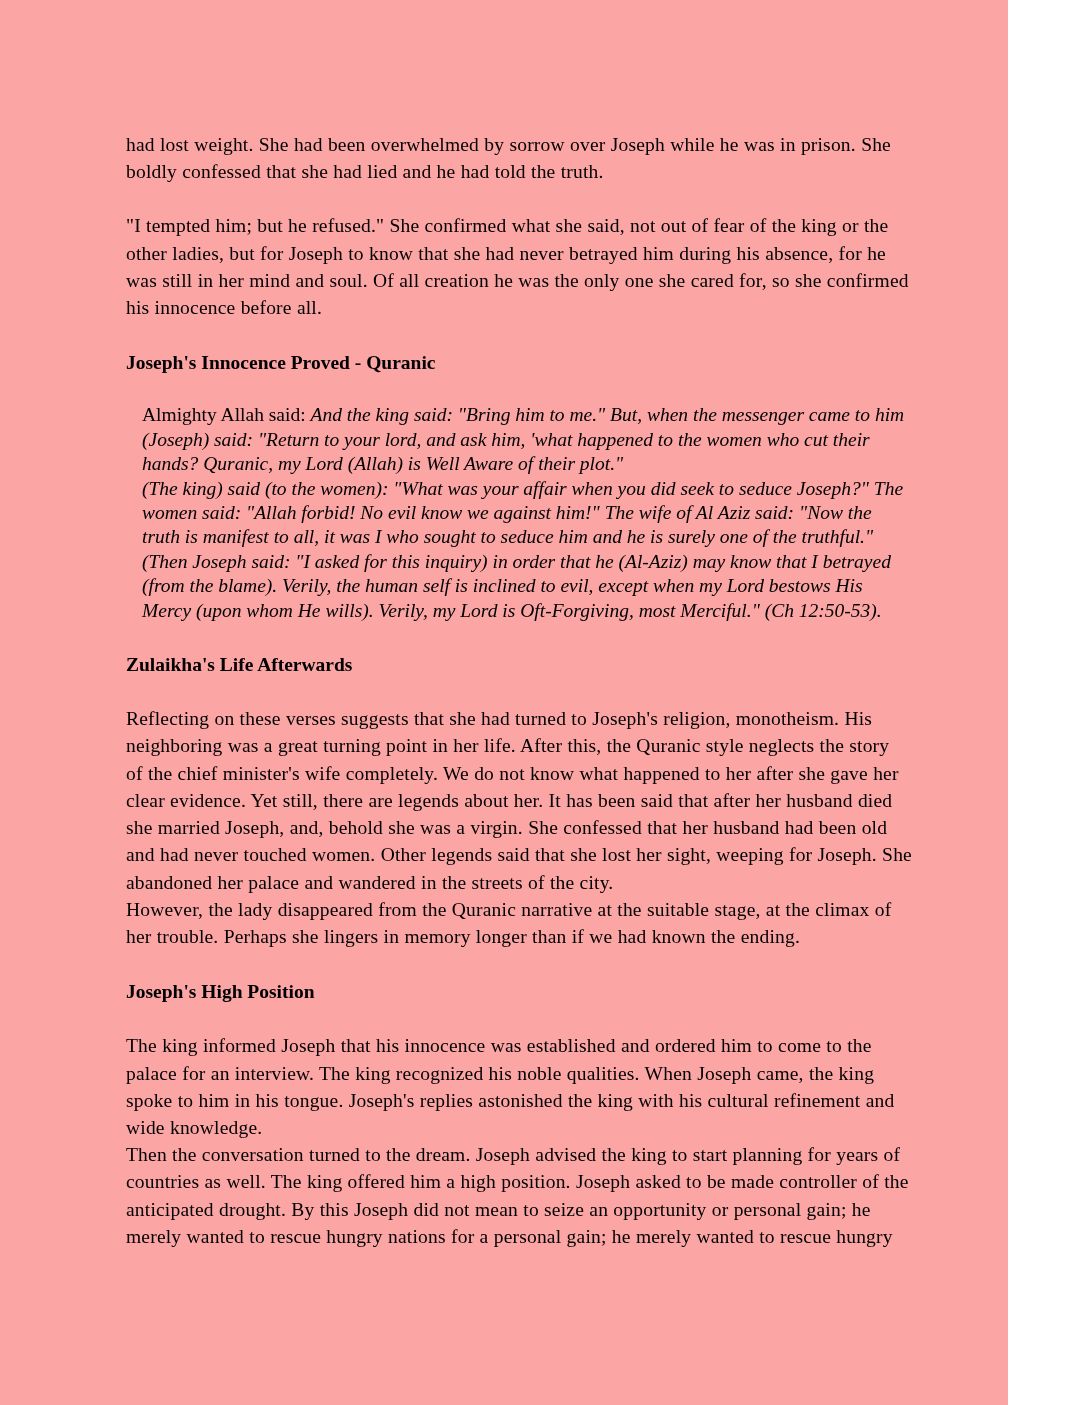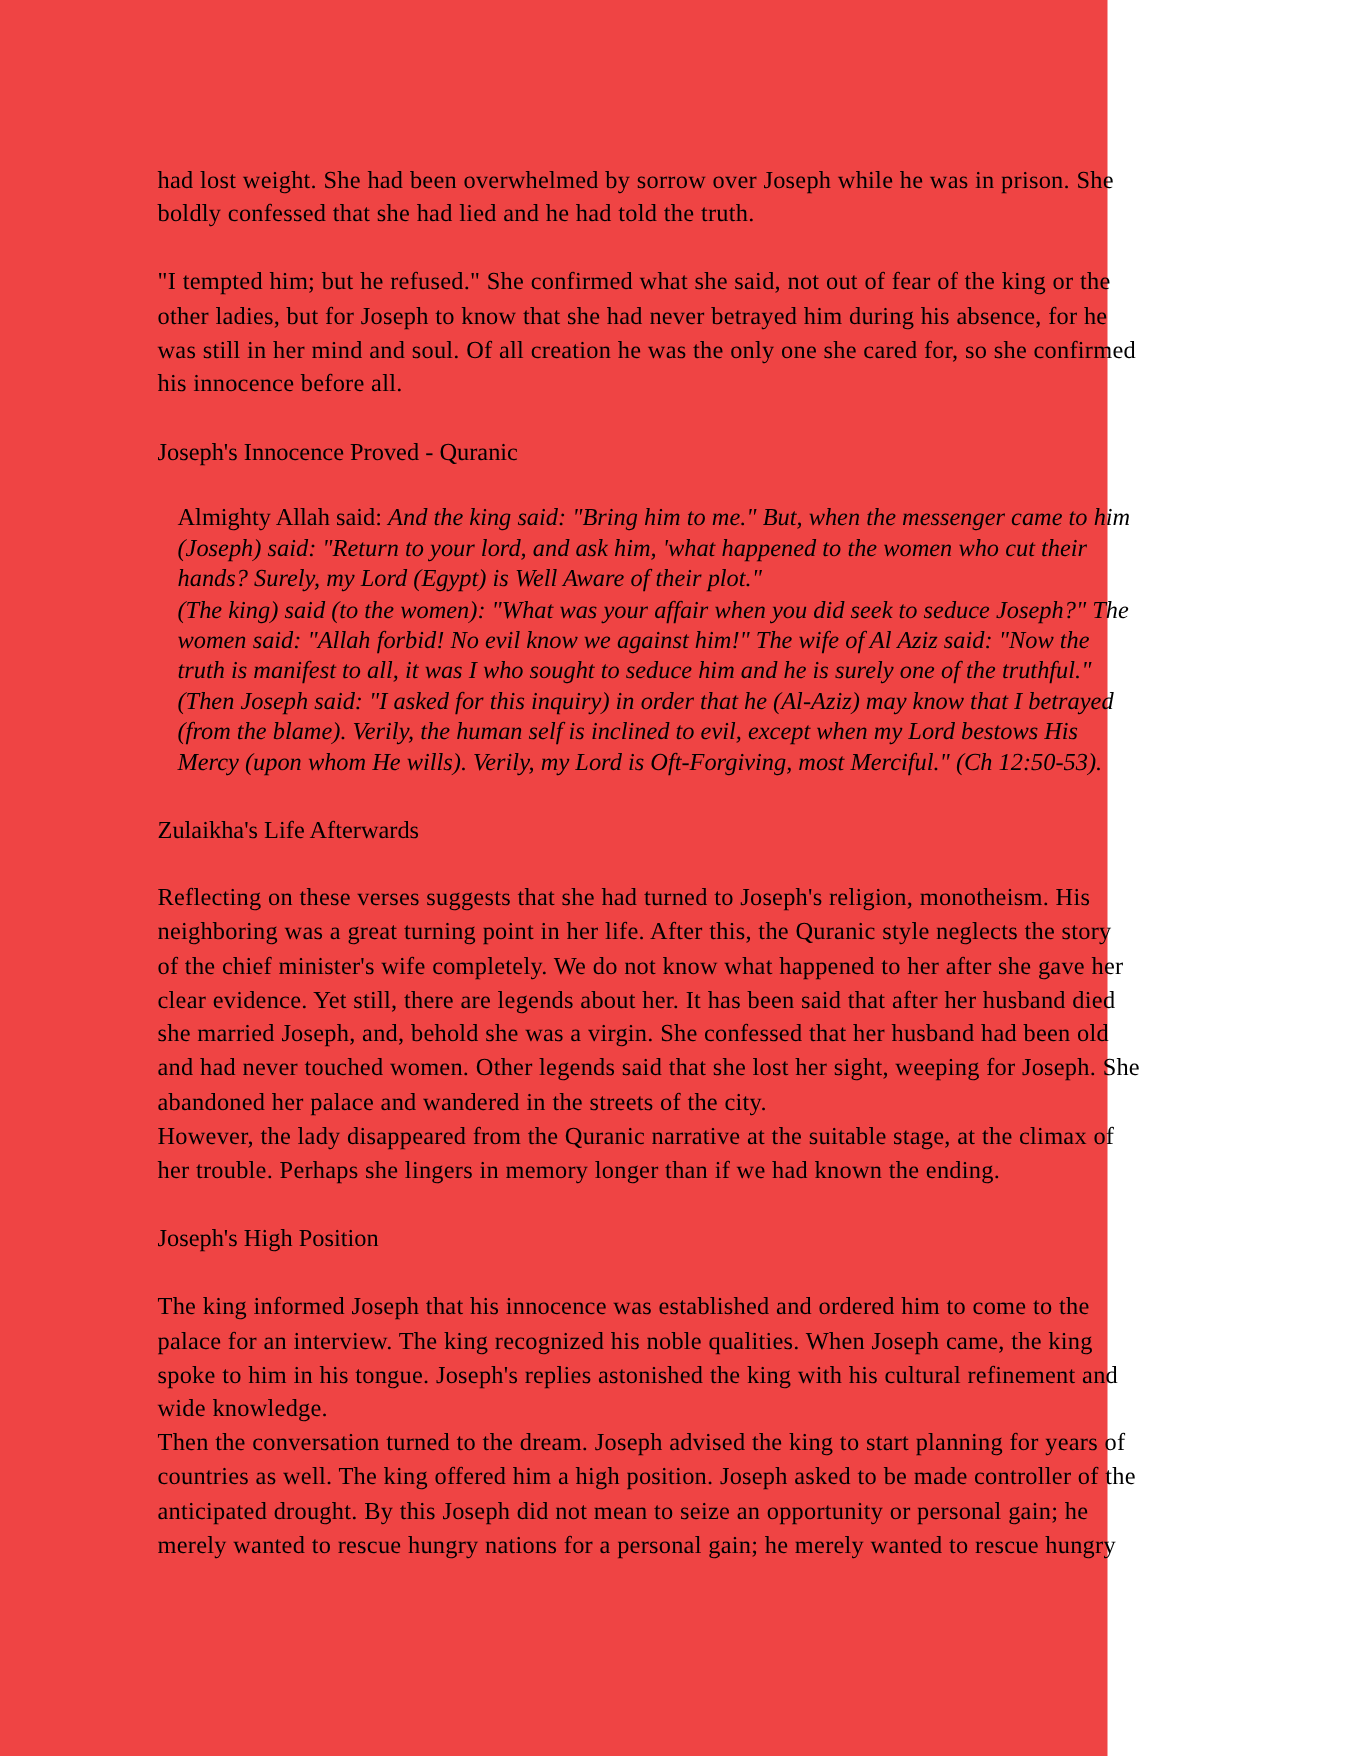--- a/index.html
+++ b/index.html
@@ -9,23 +9,23 @@
   }
   body {
     width: 1086px;
     height: 1405px;
     font-family: "Liberation Serif", "DejaVu Serif", serif;
     color: #000000;
     overflow: hidden;
   }
   .page {
     position: relative;
-    width: 886px;
+    width: 1008px;
     height: 1405px;
-    background: #ef4444;
+    background: #fca5a5;
     box-sizing: border-box;
   }
   .content {
     position: absolute;
     left: 126px;
     top: 131px;
     width: 836px;
   }
   .para {
     font-size: 19.5px;
@@ -34,21 +34,21 @@
     text-align: left;
     letter-spacing: 0.01em;
     word-spacing: 0.01em;
   }
   .para + .para {
     margin-top: 27px;
   }
   .heading {
     font-size: 19.5px;
     line-height: 27.2px;
-    font-weight: normal;
+    font-weight: bold;
     margin: 0;
   }
   .para + .heading,
   .quote + .heading {
     margin-top: 28px;
   }
   .heading + .para,
   .heading + .quote {
     margin-top: 27px;
   }
@@ -83,21 +83,21 @@
       <div class="para">
         <span class="pline">"I tempted him; but he refused." She confirmed what she said, not out of fear of the king or the</span>
         <span class="pline">other ladies, but for Joseph to know that she had never betrayed him during his absence, for he</span>
         <span class="pline">was still in her mind and soul. Of all creation he was the only one she cared for, so she confirmed</span>
         <span class="pline">his innocence before all.</span>
       </div>
       <div class="heading">Joseph's Innocence Proved - Quranic</div>
       <div class="quote">
         <span class="qline"><span class="roman">Almighty Allah said: </span><span>And the king said: "Bring him to me." But, when the messenger came to him</span></span>
         <span class="qline">(Joseph) said: "Return to your lord, and ask him, 'what happened to the women who cut their</span>
-        <span class="qline">hands? Surely, my Lord (Egypt) is Well Aware of their plot."</span>
+        <span class="qline">hands? Quranic, my Lord (Allah) is Well Aware of their plot."</span>
         <span class="qline">(The king) said (to the women): "What was your affair when you did seek to seduce Joseph?" The</span>
         <span class="qline">women said: "Allah forbid! No evil know we against him!" The wife of Al Aziz said: "Now the</span>
         <span class="qline">truth is manifest to all, it was I who sought to seduce him and he is surely one of the truthful."</span>
         <span class="qline">(Then Joseph said: "I asked for this inquiry) in order that he (Al-Aziz) may know that I betrayed</span>
         <span class="qline">(from the blame). Verily, the human self is inclined to evil, except when my Lord bestows His</span>
         <span class="qline">Mercy (upon whom He wills). Verily, my Lord is Oft-Forgiving, most Merciful." (Ch 12:50-53).</span>
       </div>
       <div class="heading">Zulaikha's Life Afterwards</div>
       <div class="para">
         <span class="pline">Reflecting on these verses suggests that she had turned to Joseph's religion, monotheism. His</span>

